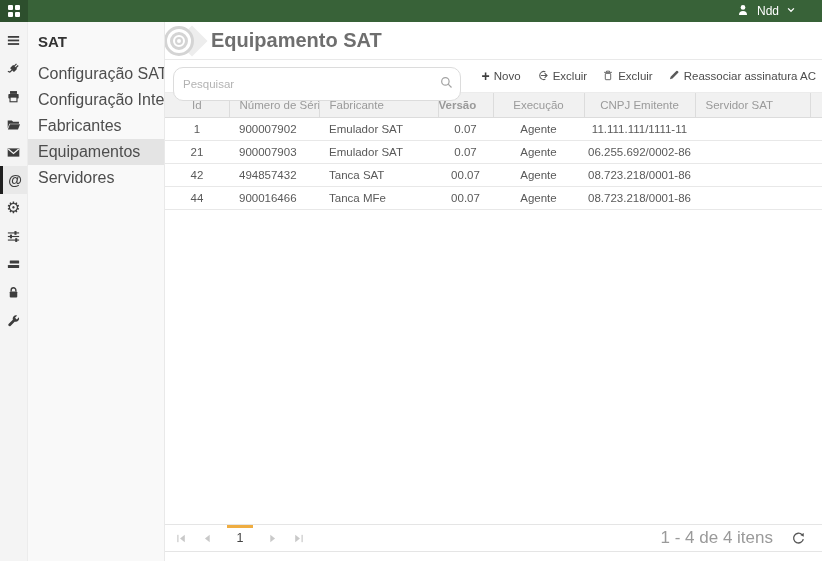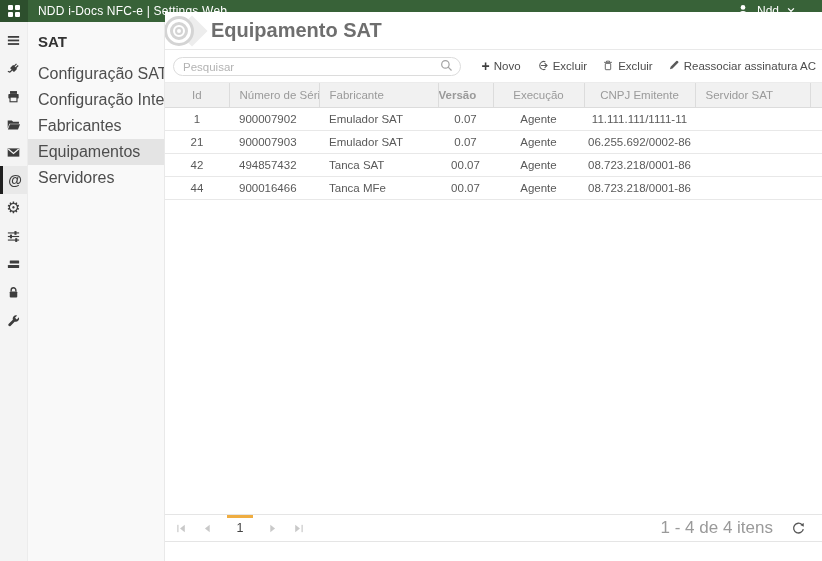--- a/index.html
+++ b/index.html
@@ -42,39 +42,39 @@
     position:absolute; top:22px; left:28px; width:137px; height:539px;
     background:#f9f9f9; border-right:1px solid #e9e9e9;
   }
   .sidebar-title { padding:11px 0 11px 10px; font-size:15px; font-weight:600; color:#333; }
   .side-item {
     height:26px; line-height:26px; padding-left:10px; font-size:16px;
     color:#4d4d4d; cursor:pointer; white-space:nowrap; overflow:hidden;
   }
   .side-item.active { background:#e4e4e4; }
   
-  .main { position:absolute; top:12px; left:165px; width:657px; height:539px; background:#fff; }
+  .main { position:absolute; top:22px; left:165px; width:657px; height:539px; background:#fff; }
   .main-header {
     position:relative; height:38px; border-bottom:1px solid #e9e9e9;
     display:flex; align-items:center; overflow:hidden;
   }
   .logo { position:relative; width:44px; height:38px; flex:0 0 auto; }
   .logo-diamond {
     position:absolute; left:16px; top:8px; width:22px; height:22px;
     background:#ededed; transform:rotate(45deg);
   }
   .ring { position:absolute; border-radius:50%; border:3px solid #d4d4d4; background:#fff; }
   .ring.outer { left:-1px; top:4px; width:30px; height:30px; }
   .ring.mid   { left:5px;  top:10px; width:18px; height:18px; border-width:3px; }
   .ring.inner { left:10px; top:15px; width:8px;  height:8px;  border-width:2px; }
   .page-title { font-size:20px; font-weight:600; color:#6e6e6e; margin-left:2px; }
   
   .toolbar { position:relative; height:32px; }
   .search {
-    position:absolute; left:8px; top:7px; width:288px; height:19px;
+    position:absolute; left:8px; top:7px; width:288px; height:34px;
     border:1px solid #dcdcdc; border-radius:10px; background:#fff;
     display:flex; align-items:center; padding:0 7px 0 9px;
   }
   .search input {
     flex:1; border:none; outline:none; font-size:11.5px; color:#555;
     font-family:"Liberation Sans", sans-serif; background:transparent;
   }
   .search input::placeholder { color:#b3b3b3; }
   .actions { position:absolute; right:6px; top:0; height:32px; display:flex; align-items:center; gap:15px; }
   .action { display:flex; align-items:center; gap:4px; font-size:11.5px; color:#4c4c4c; cursor:pointer; white-space:nowrap; }
@@ -114,21 +114,20 @@
 
   <div class="topbar">
     <div class="app-btn">
       <span class="waffle">
           <span></span>
           <span></span>
           <span></span>
           <span></span>
         </span>
     </div>
-    <div class="topbar-title">NDD i-Docs NFC-e | Settings Web</div>
     <div class="topbar-user">
       <span>
         <svg width="14" height="14" viewBox="0 0 16 16">
             <circle cx="8" cy="5" r="2.7" fill="#fff"></circle>
             <path d="M3.4 13.6a4.6 4.6 0 0 1 9.2 0z" fill="#fff"></path>
           </svg>
       </span>
       <span>Ndd</span>
       <span>
         <svg width="10" height="10" viewBox="0 0 12 12">

